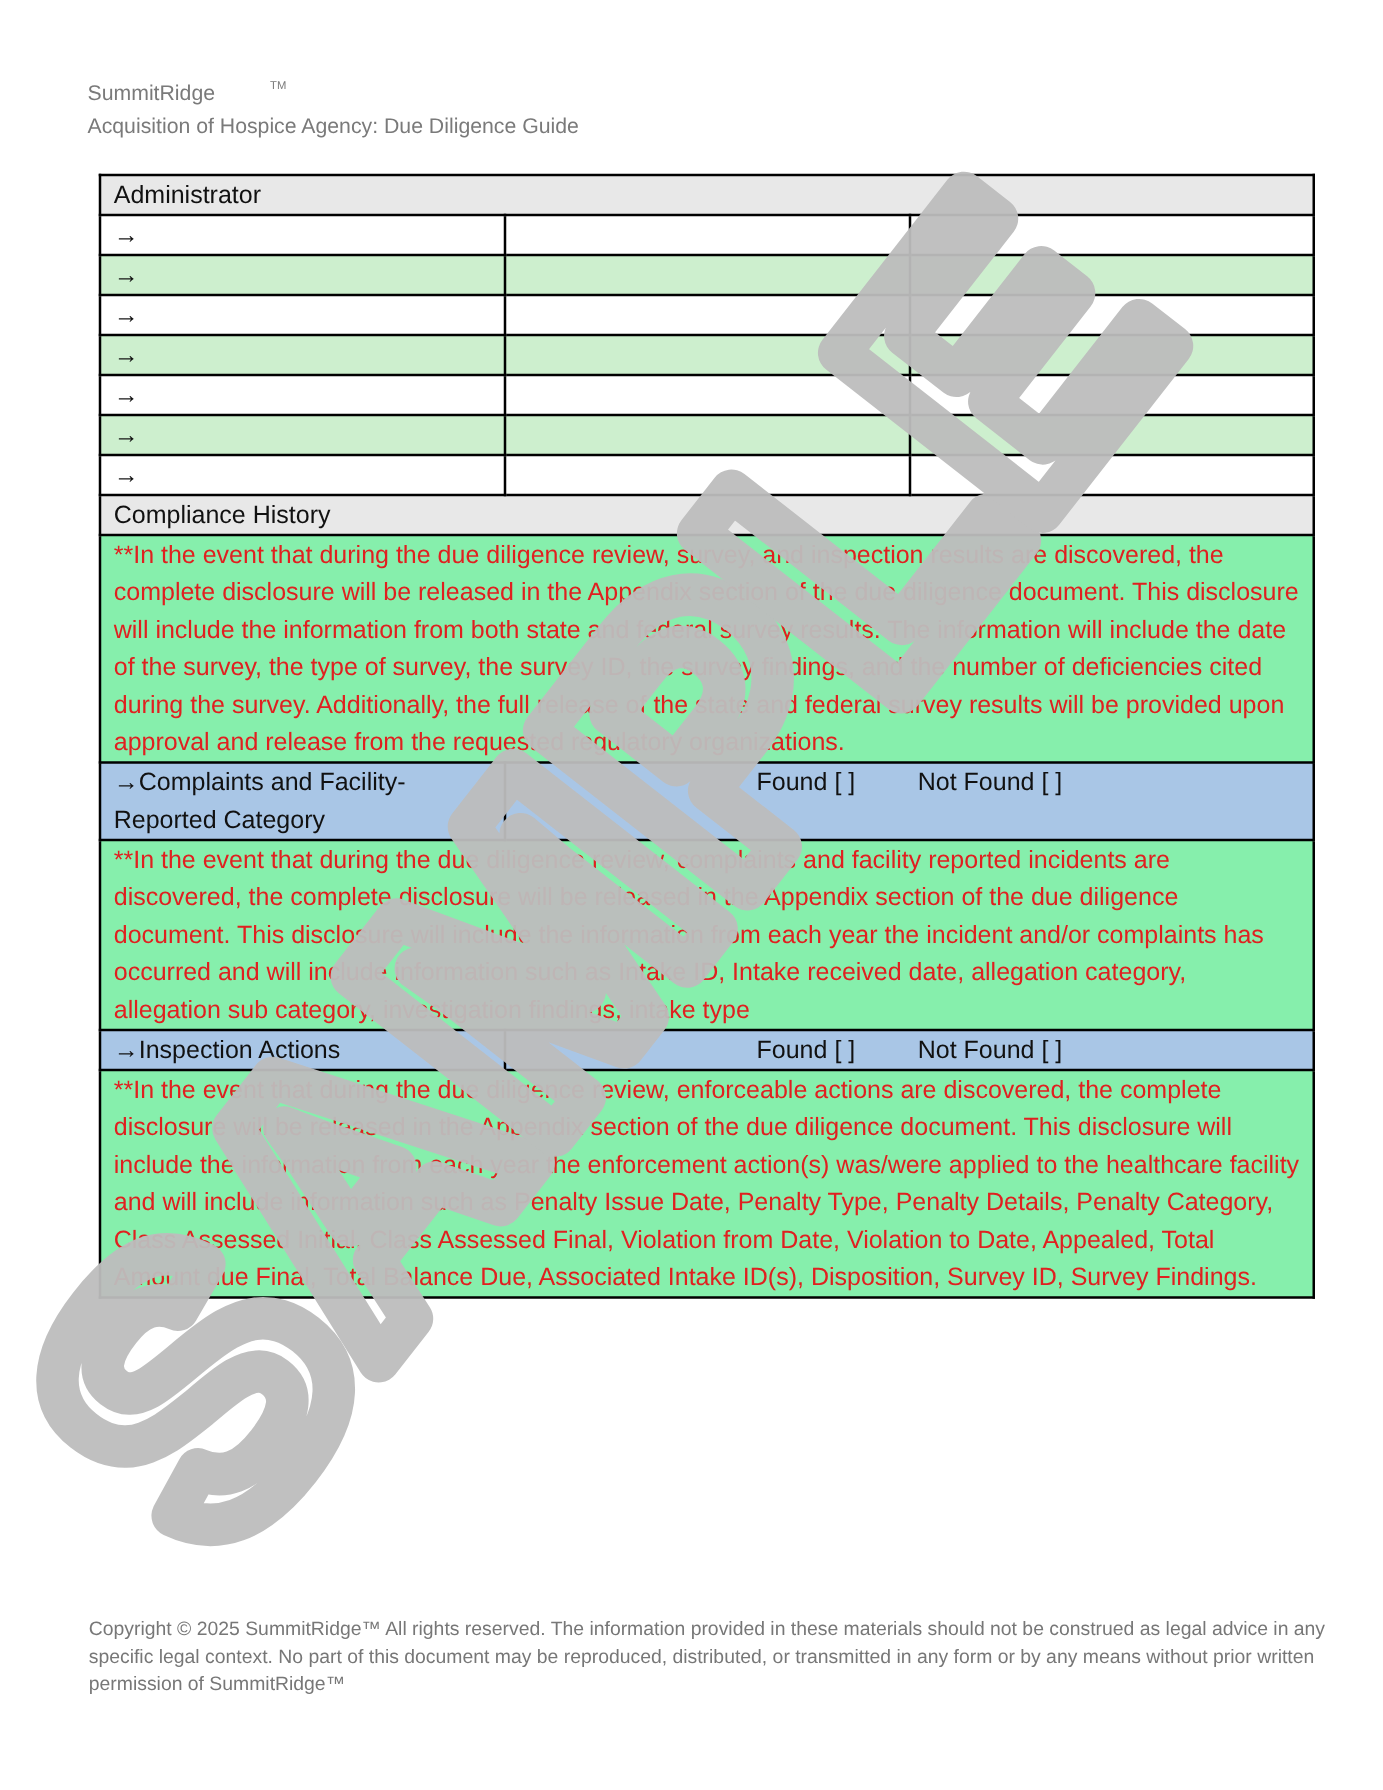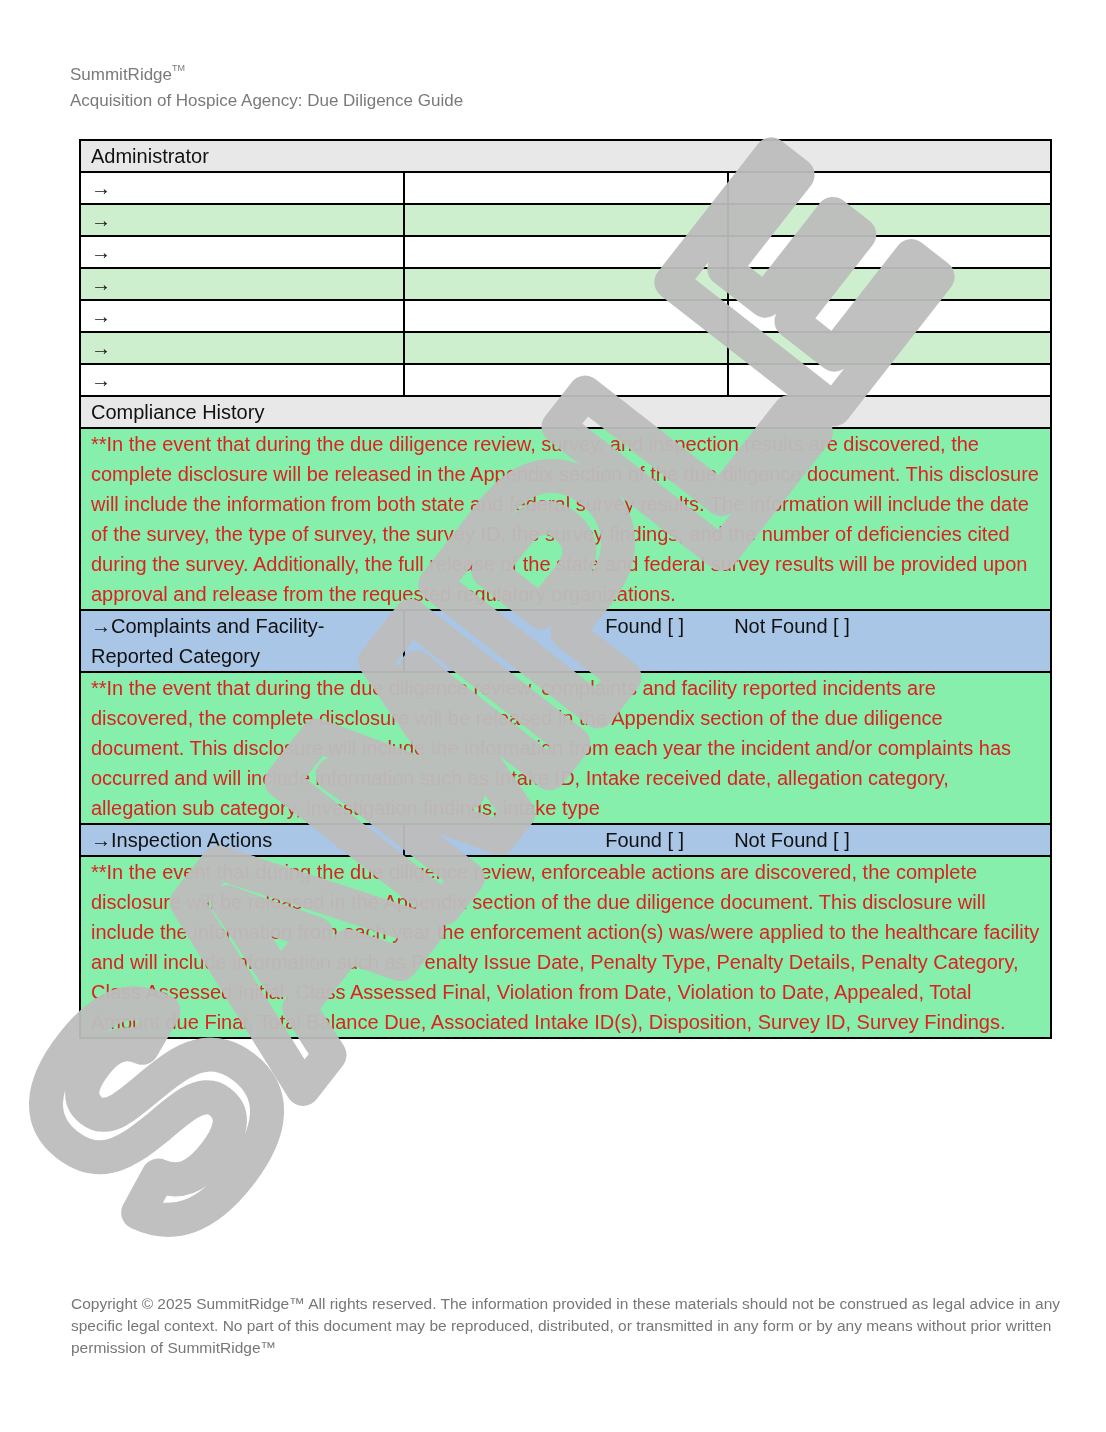--- a/index.html
+++ b/index.html
@@ -1,18 +1,18 @@
 <!DOCTYPE html>
 <html><head>
   <meta charset="utf-8">
   <style>
     html, body { margin: 0; padding: 0; background: #ffffff; }
     body { width: 1106px; height: 1432px; position: relative; overflow: hidden; font-family: "Liberation Sans", sans-serif; }
     .header { position: absolute; left: 70px; top: 57px; color: #7a7a7a; font-size: 17px; line-height: 26px; }
-    .header .tm { font-size: 9px; vertical-align: super; position: relative; top: -2px; }
+    .header .tm { font-size: 9px; vertical-align: super; position: relative; top: -2px; margin-left: 44px; }
     table.main { position: absolute; left: 79px; top: 139px; width: 971px; border-collapse: collapse; table-layout: fixed; font-size: 20px; color: #111; }
     table.main td { border: 2px solid #000; padding: 0 10px; vertical-align: top; line-height: 30px; }
     tr.section td { background: #e8e8e8; height: 28px; }
     tr.row-white td { background: #ffffff; height: 28px; }
     tr.row-green td { background: #cdefce; height: 28px; }
     tr.blue td { background: #a9c6e6; }
     td.found-cell { text-align: center; }
     .found-cell span { display: inline-block; }
     .gap { display: inline-block; width: 50px; }
     td.note { color: #e02020; background: #86efac; }

